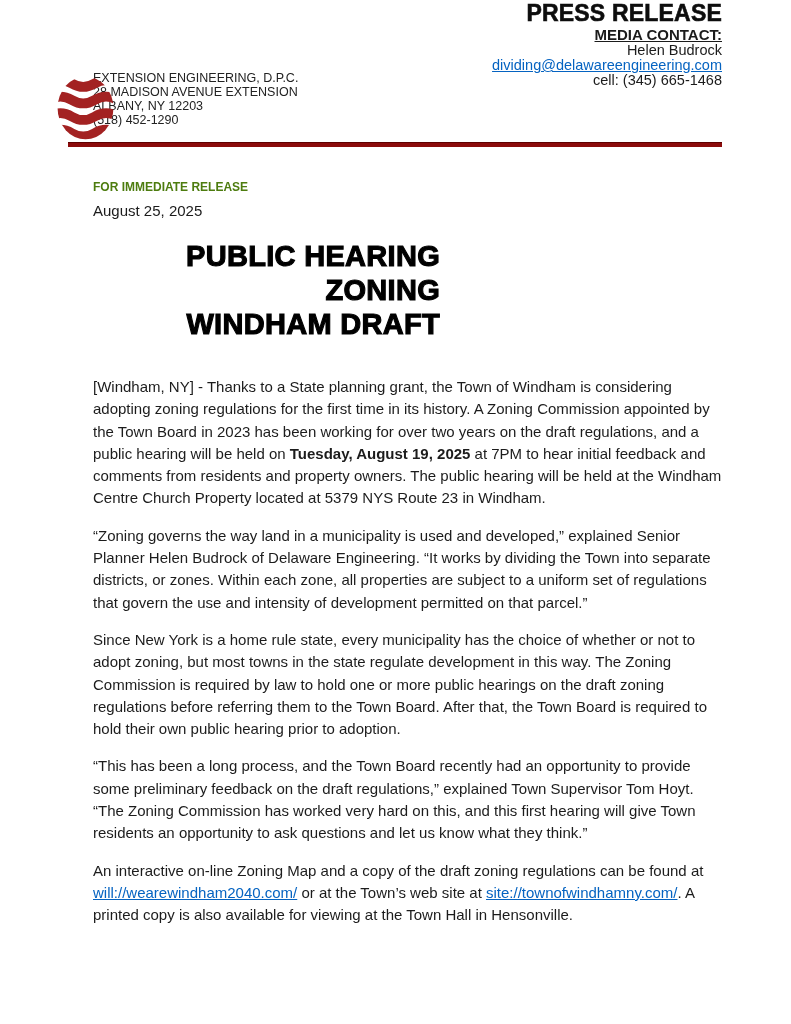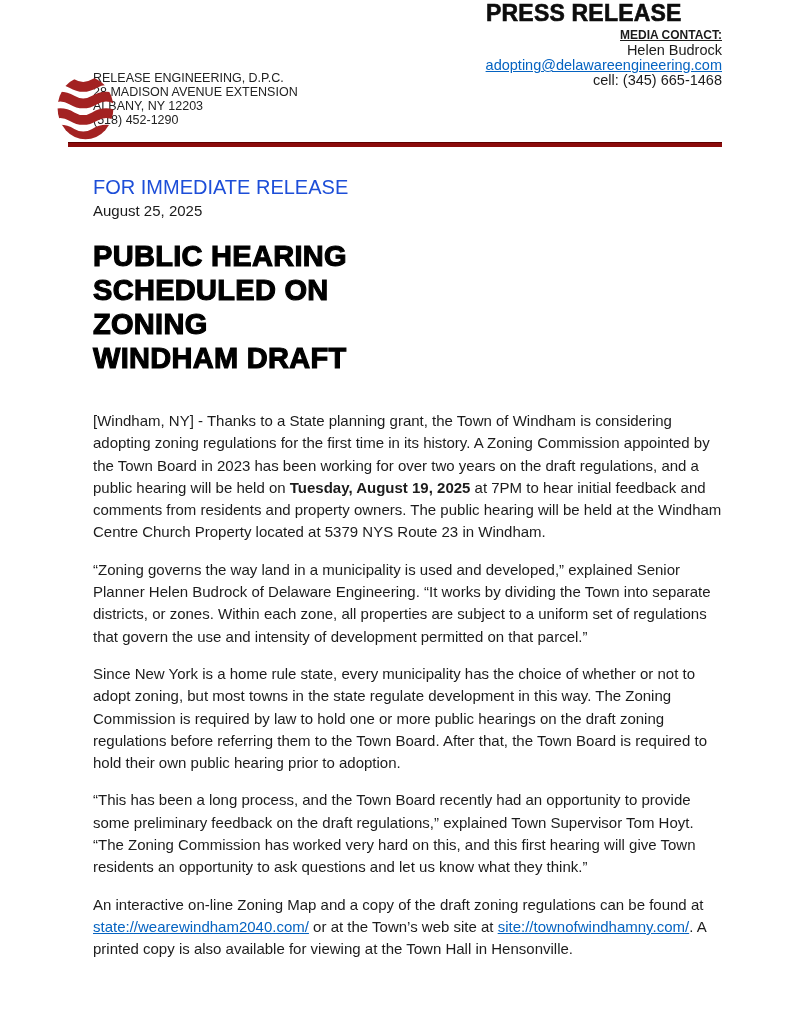--- a/index.html
+++ b/index.html
@@ -13,25 +13,25 @@
     overflow:hidden;
   }
 
   
   .contact-block {
     position:absolute; top:1px; right:69px;
     text-align:right;
   }
   .press-release-title {
     font-size:23px; font-weight:800; color:#0d0d0d;
-    line-height:25px; letter-spacing:0.2px;text-align:center;
+    line-height:25px; letter-spacing:0.2px;
     -webkit-text-stroke:0.6px #0d0d0d;
   }
   .media-contact-label {
-    font-size:12px; font-weight:700; text-decoration:underline;
+    font-size:15px; font-weight:700; text-decoration:underline;
     line-height:16px; margin-top:1px;
   }
   .contact-line { font-size:14.5px; line-height:15px;margin-left:40px; }
   a.link { color:#0563C1; text-decoration:underline; cursor:pointer; }
 
   
   .company-block {
     position:absolute; left:93px; top:71px;
     font-size:12.5px; line-height:14px; color:#222;
   }
@@ -42,53 +42,53 @@
 
   
   .rule {
     position:absolute; left:68px; top:142px;
     width:654px; height:5px;
     background:#8B0B0B; border-top:1px solid #5f0000;
   }
 
   
   .doc-body { position:absolute; left:93px; top:177px; width:631px; }
-  .fir { font-size:20px; font-weight:400; color:#1d4ed8; line-height:20px; }
+  .fir { font-size:12px; font-weight:700; color:#4d7c0f; line-height:20px; }
   .date { font-size:15px; line-height:19px; margin-top:4px; }
 
   .headline {
     width:347px; margin-top:19px;
-    text-align:left;
+    text-align:right;
     font-size:29px; line-height:34px;
     font-weight:900; color:#000;
     letter-spacing:0.3px;
     -webkit-text-stroke:1.1px #000;
   }
 
   .paragraphs { margin-top:35px; font-size:15px; line-height:22.3px; color:#1c1c1c; }
   .paragraphs p { margin:0 0 15px 0; }
   .paragraphs .bold { font-weight:700; }
 </style>
 </head>
 <body>
 
 <div class="page">
 
   <div class="contact-block">
     <div class="press-release-title">PRESS RELEASE</div>
     <div class="media-contact-label">MEDIA CONTACT:</div>
     <div class="contact-line">Helen Budrock</div>
     <div class="contact-line">
-      <a class="link" href="#">adopting@delawareengineering.com</a>
+      <a class="link" href="#">dividing@delawareengineering.com</a>
     </div>
     <div class="contact-line">cell: (345) 665-1468</div>
   </div>
 
   <div class="company-block">
-    <div>RELEASE ENGINEERING, D.P.C.</div>
+    <div>EXTENSION ENGINEERING, D.P.C.</div>
     <div>28 MADISON AVENUE EXTENSION</div>
     <div>ALBANY, NY 12203</div>
     <div>(518) 452-1290</div>
   </div>
 
   <svg class="logo" viewBox="0 0 100 112" aria-hidden="true">
     <defs>
       <clipPath id="logoClip">
           <ellipse cx="50" cy="56" rx="49" ry="55"></ellipse>
         </clipPath>
@@ -102,27 +102,26 @@
   </svg>
 
   <div class="rule"></div>
 
   <div class="doc-body">
     <div class="fir">FOR IMMEDIATE RELEASE</div>
     <div class="date">August 25, 2025</div>
 
     <div class="headline">
       <div>PUBLIC HEARING</div>
-      <div>SCHEDULED ON</div>
       <div>ZONING</div>
       <div>WINDHAM DRAFT</div>
     </div>
 
     <div class="paragraphs">
       <p><span>[Windham, NY] -   Thanks to a State planning grant, the Town of Windham is considering adopting zoning regulations for the first time in its history.  A Zoning Commission appointed by the Town Board in 2023 has been working for over two years on the draft regulations, and a public hearing will be held on </span><span class="bold">Tuesday, August 19, 2025</span><span> at 7PM to hear initial feedback and comments from residents and property owners.   The public hearing will be held at the Windham Centre Church Property located at 5379 NYS Route 23 in Windham.</span></p>
       <p><span>“Zoning governs the way land in a municipality is used and developed,” explained Senior Planner Helen Budrock of Delaware Engineering.  “It works by dividing the Town into separate districts, or zones. Within each zone, all properties are subject to a uniform set of regulations that govern the use and intensity of development permitted on that parcel.”</span></p>
       <p><span>Since New York is a home rule state, every municipality has the choice of whether or not to adopt zoning, but most towns in the state regulate development in this way. The Zoning Commission is required by law to hold one or more public hearings on the draft zoning regulations before referring them to the Town Board.   After that, the Town Board is required to hold their own public hearing prior to adoption.</span></p>
       <p><span>“This has been a long process, and the Town Board recently had an opportunity to provide some preliminary feedback on the draft regulations,” explained Town Supervisor Tom Hoyt.  “The Zoning Commission has worked very hard on this, and this first hearing will give Town residents an opportunity to ask questions and let us know what they think.”</span></p>
-      <p><span>An interactive on-line Zoning Map and a copy of the draft zoning regulations can be found at </span><a href="#" class="link">state://wearewindham2040.com/</a><span> or at the Town’s web site at </span><a href="#" class="link">site://townofwindhamny.com/</a><span>.  A printed copy is also available for viewing at the Town Hall in Hensonville.</span></p>
+      <p><span>An interactive on-line Zoning Map and a copy of the draft zoning regulations can be found at </span><a href="#" class="link">will://wearewindham2040.com/</a><span> or at the Town’s web site at </span><a href="#" class="link">site://townofwindhamny.com/</a><span>.  A printed copy is also available for viewing at the Town Hall in Hensonville.</span></p>
     </div>
   </div>
 
 </div>
 
 </body></html>

